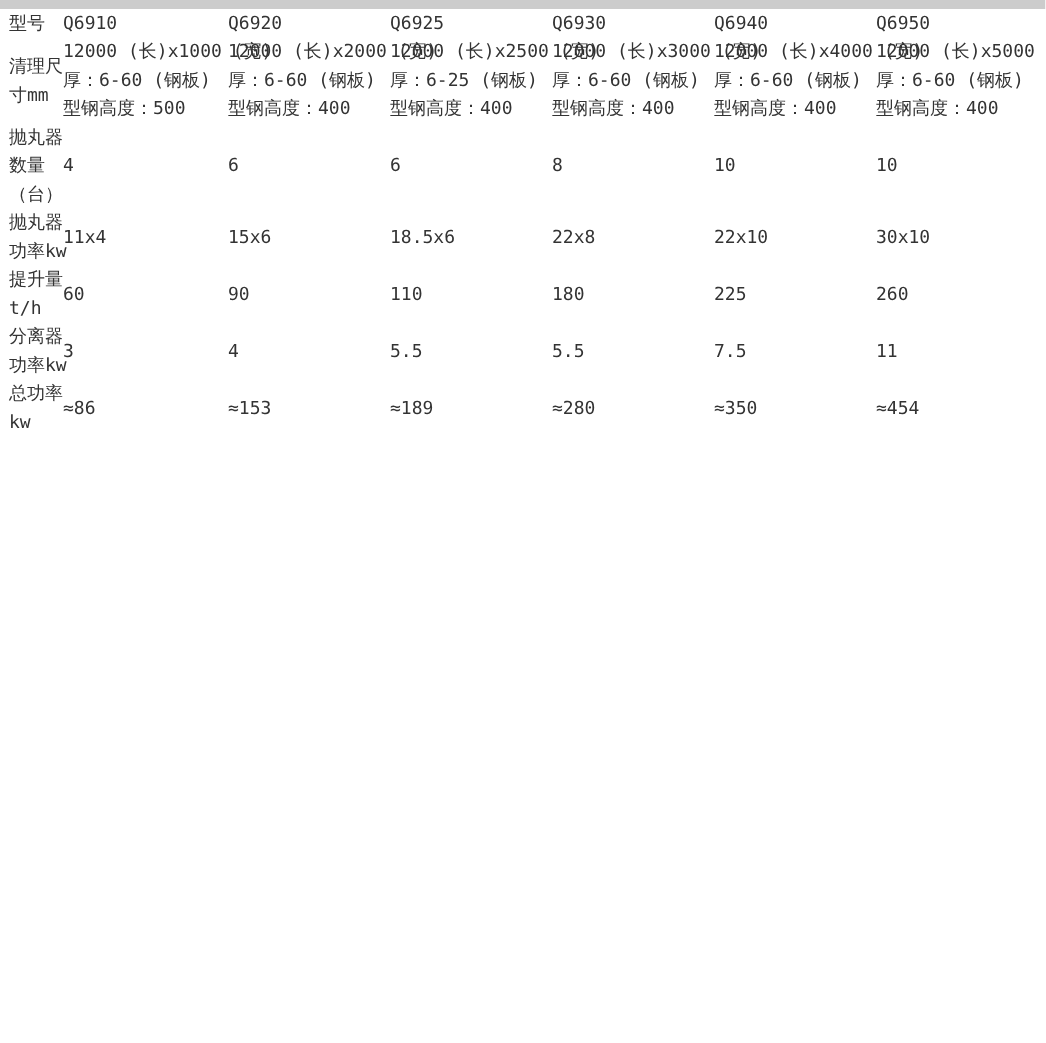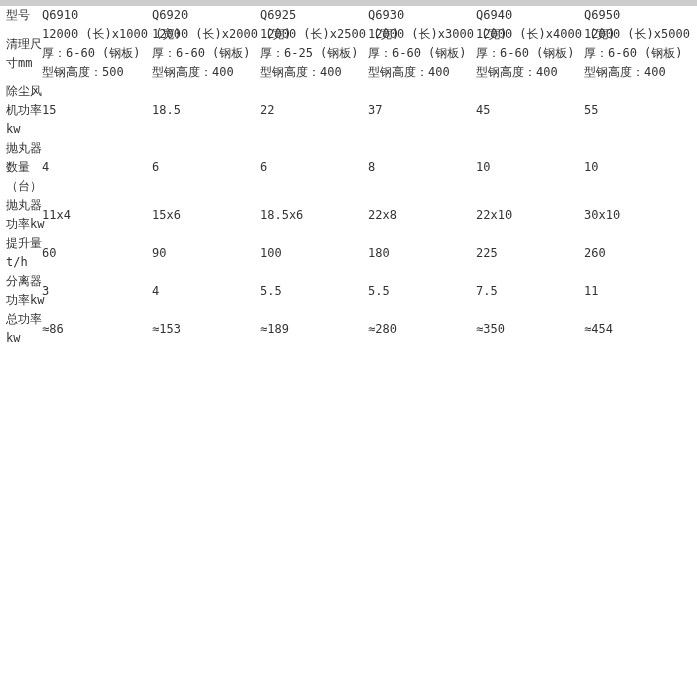--- a/index.html
+++ b/index.html
@@ -68,31 +68,20 @@
 厚：6-60 (钢板)
 型钢高度：400</td>
         <td data-name="spec-value">12000 (长)x4000 (宽)
 厚：6-60 (钢板)
 型钢高度：400</td>
         <td data-name="spec-value">12000 (长)x5000 (宽)
 厚：6-60 (钢板)
 型钢高度：400</td>
       </tr>
       <tr data-name="spec-row">
-        <td data-name="row-label" class="label-cell">除尘风
-机功率
-kw</td>
-        <td data-name="spec-value">15</td>
-        <td data-name="spec-value">18.5</td>
-        <td data-name="spec-value">22</td>
-        <td data-name="spec-value">37</td>
-        <td data-name="spec-value">45</td>
-        <td data-name="spec-value">55</td>
-      </tr>
-      <tr data-name="spec-row">
         <td data-name="row-label" class="label-cell">抛丸器
 数量
 （台）</td>
         <td data-name="spec-value">4</td>
         <td data-name="spec-value">6</td>
         <td data-name="spec-value">6</td>
         <td data-name="spec-value">8</td>
         <td data-name="spec-value">10</td>
         <td data-name="spec-value">10</td>
       </tr>
@@ -104,21 +93,21 @@
         <td data-name="spec-value">18.5x6</td>
         <td data-name="spec-value">22x8</td>
         <td data-name="spec-value">22x10</td>
         <td data-name="spec-value">30x10</td>
       </tr>
       <tr data-name="spec-row">
         <td data-name="row-label" class="label-cell">提升量
 t/h</td>
         <td data-name="spec-value">60</td>
         <td data-name="spec-value">90</td>
-        <td data-name="spec-value">100</td>
+        <td data-name="spec-value">110</td>
         <td data-name="spec-value">180</td>
         <td data-name="spec-value">225</td>
         <td data-name="spec-value">260</td>
       </tr>
       <tr data-name="spec-row">
         <td data-name="row-label" class="label-cell">分离器
 功率kw</td>
         <td data-name="spec-value">3</td>
         <td data-name="spec-value">4</td>
         <td data-name="spec-value">5.5</td>

